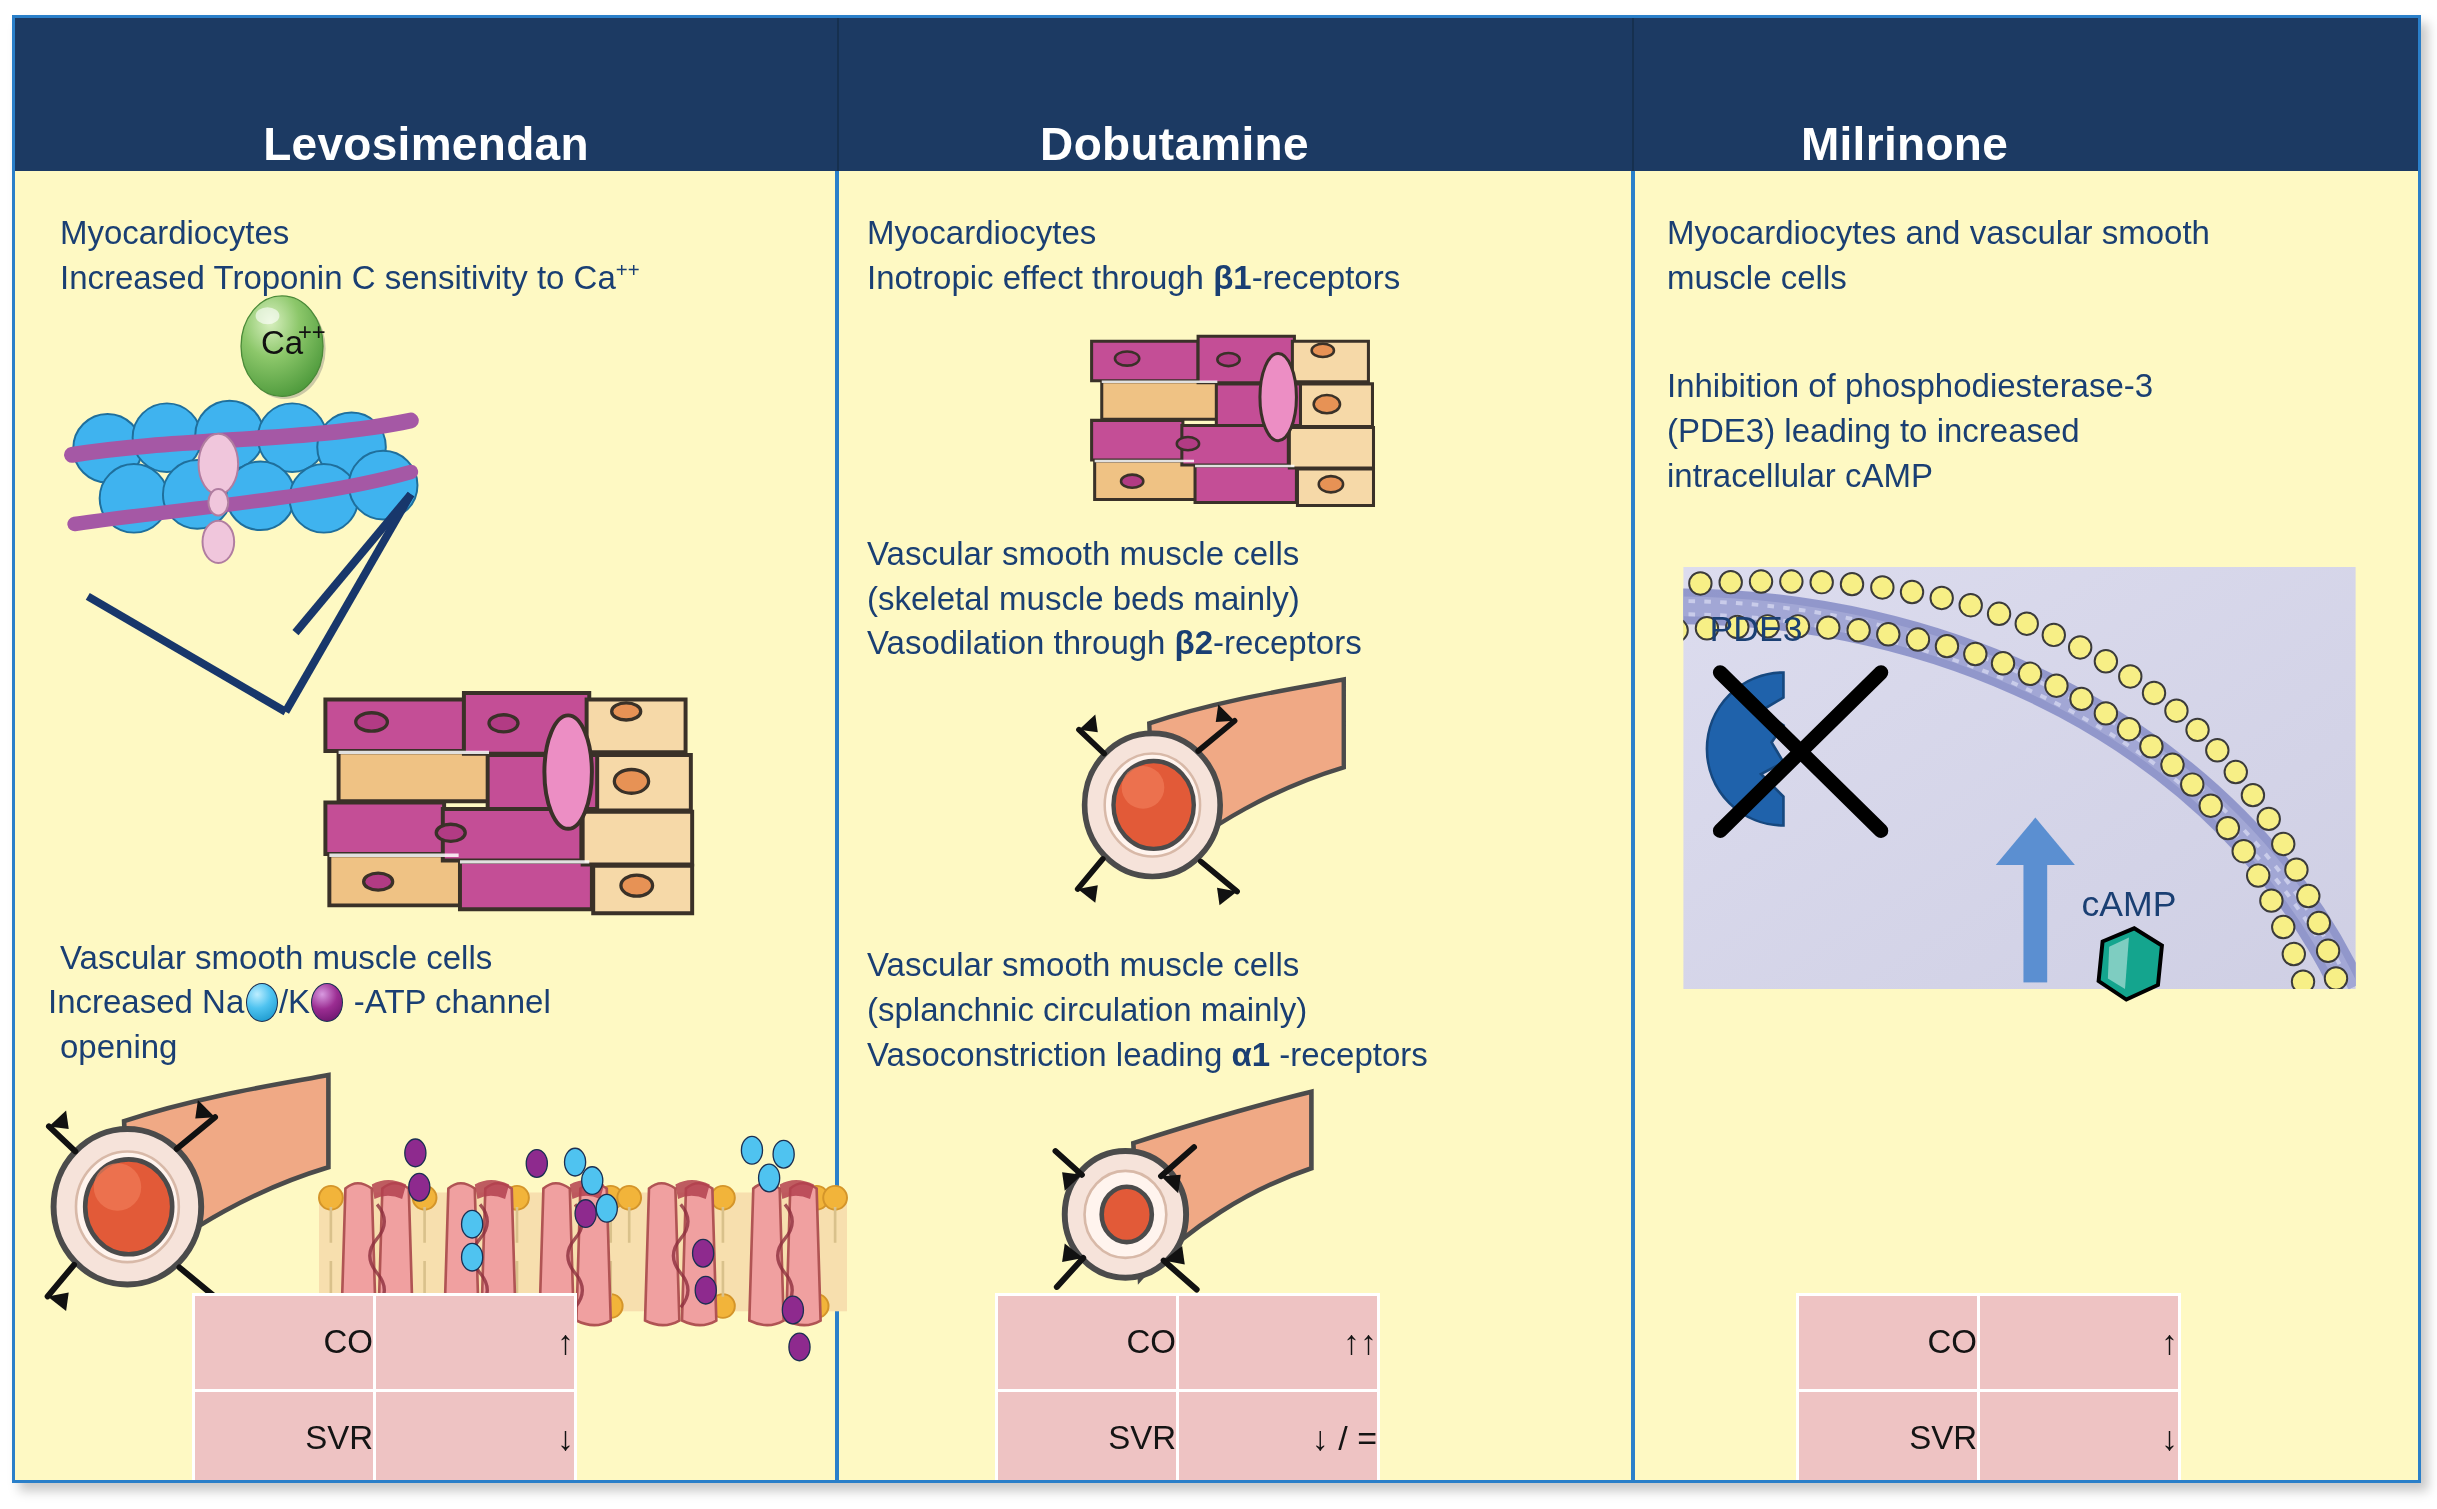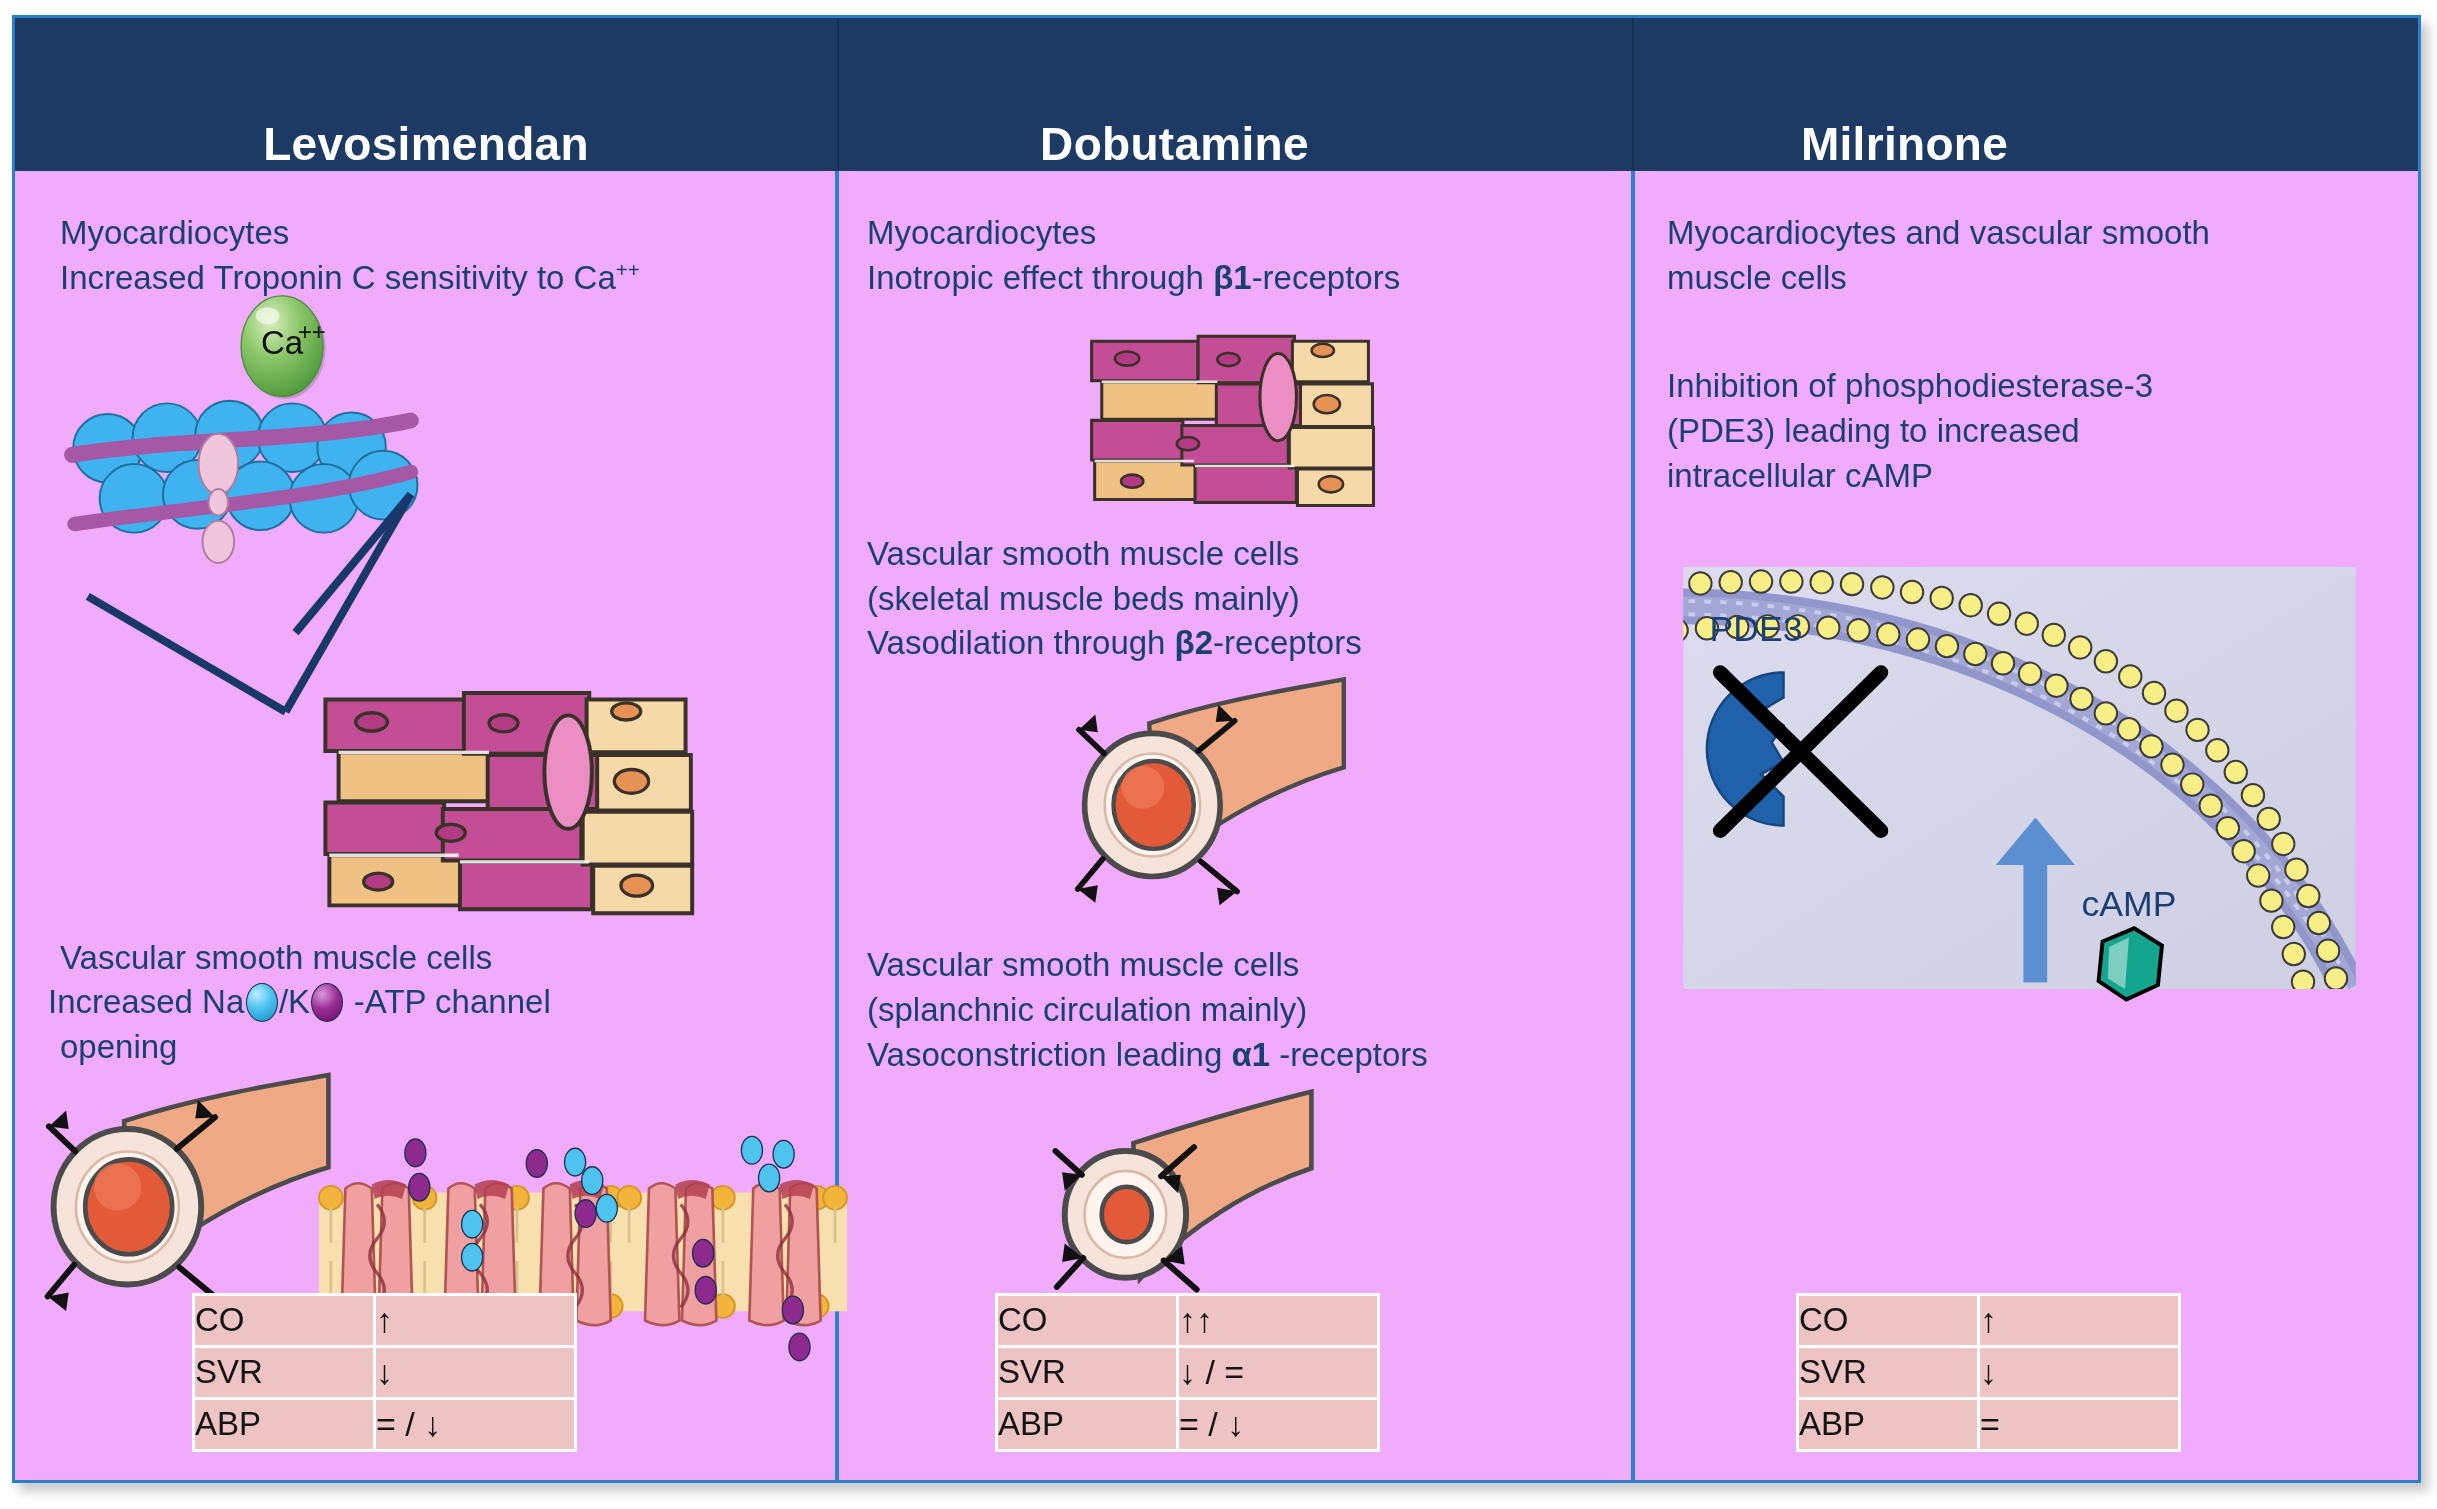--- a/index.html
+++ b/index.html
@@ -31,21 +31,21 @@
   .header-cell .htitle{
     color:#ffffff; font-size:46px; font-weight:bold; letter-spacing:0.3px;
   }
   .hsep{
     position:absolute; top:0; width:2px; height:100%;
     background:#16304f;
   }
   
   .body-row{
     position:absolute; left:0; top:153px; right:0; bottom:0;
-    background:#f0abfc;
+    background:#fef9c3;
   }
   .vdiv{position:absolute;top:0;bottom:0;width:4px;background:#2a80ca;}
   .col{position:absolute;top:0;bottom:0;}
   .txt{
     color:#1a3f73; font-size:33px; line-height:1.30;
     white-space:pre-wrap;
   }
   .txt b{font-weight:bold;}
   sup{font-size:.62em; vertical-align:super;}
   
@@ -56,21 +56,21 @@
   }
   .ion-na{background:radial-gradient(circle at 34% 28%,#bdeeff 0%,#4fc3f0 42%,#0d8dc4 100%);}
   .ion-k{background:radial-gradient(circle at 34% 28%,#d89ae0 0%,#9b2d92 45%,#5f0f63 100%);}
   
   .htab{
     position:absolute; border-collapse:separate; border-spacing:3.3px;
     background:#ffffff;
   }
   .htab td{
     background:#eec3c3; color:#141414;
-    font-size:33px; text-align:left; padding:5px 0;
+    font-size:33px; text-align:right; padding:27px 0;
   }
   .htab td.k{width:178px;}
   .htab td.v{width:198px; font-size:34px;}
   
   .art{position:absolute;}
   svg{display:block; overflow:visible;}
 </style>
 </head>
 <body>
 

